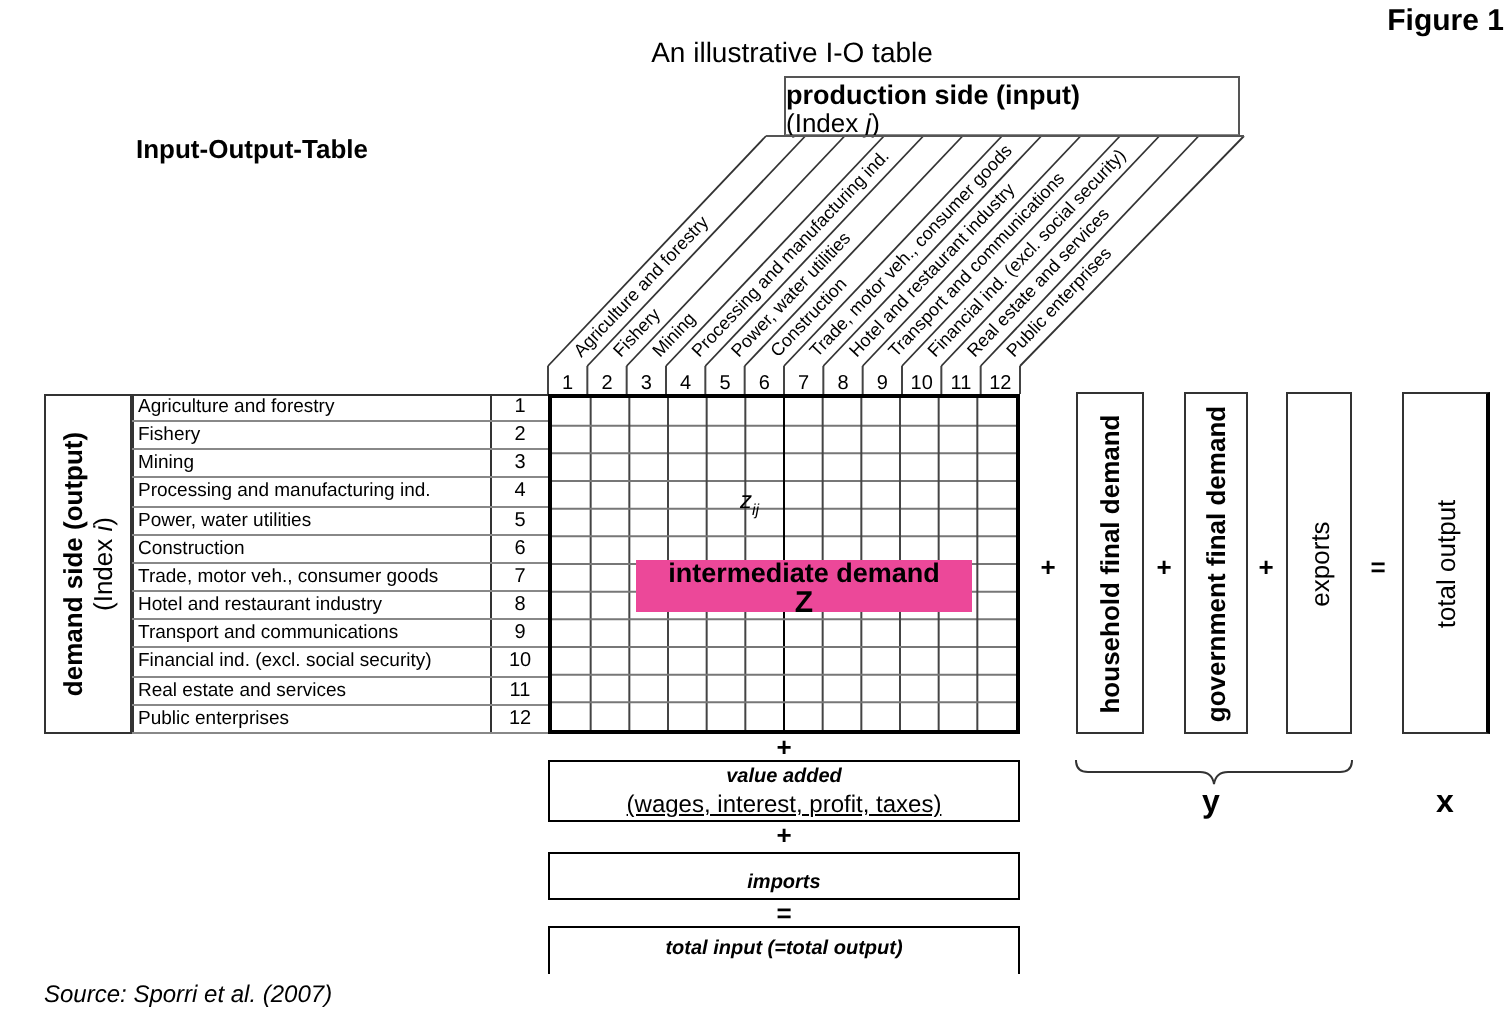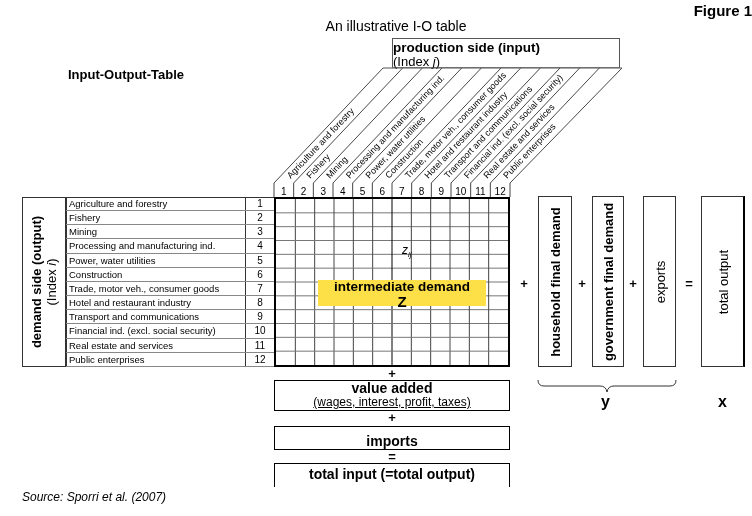--- a/index.html
+++ b/index.html
@@ -16,31 +16,31 @@
   .demand-label-col { left: 22px; top: 197px; width: 44px; height: 170px; border: 1px solid #333; box-sizing: border-box; }
   .demand-label { position: absolute; left: 50%; top: 50%; transform: translate(-50%,-50%) rotate(-90deg); white-space: nowrap; text-align: center; }
   .demand-label .d1 { font-weight: bold; font-size: 13px; line-height: 15px; }
   .demand-label .d2 { font-size: 13px; line-height: 15px; }
   .rows { left: 66px; top: 197px; width: 208px; }
   .row { height: 14.17px; display: flex; font-size: 9.5px; line-height: 14px; border-bottom: 1px solid #888; box-sizing: border-box; }
   .row .nm { width: 179px; padding-left: 2px; border-left: 1px solid #333; box-sizing: border-box; white-space: nowrap; overflow: hidden; }
   .row .no { width: 29px; text-align: center; border-left: 1px solid #333; box-sizing: border-box; font-size: 10px; }
   .rows-top { left: 66px; top: 197px; width: 208px; border-top: 1px solid #333; }
   .grid { left: 274px; top: 197px; width: 236px; height: 170px; border: 2px solid #000; box-sizing: border-box; }
-  .zij { left: 370px; top: 243px; font-style: italic; font-size: 12px; margin-left: 32px; }
+  .zij { left: 370px; top: 243px; font-style: italic; font-size: 12px; }
   .zij sub { font-size: 8px; }
-  .inter { left: 318px; top: 280px; width: 168px; height: 26px; background: #fde047; text-align: center; }
+  .inter { left: 318px; top: 280px; width: 168px; height: 26px; background: #ec4899; text-align: center; }
   .inter .i1 { font-weight: bold; font-size: 13.5px; line-height: 14px; }
   .inter .i2 { font-weight: bold; font-size: 15px; line-height: 15px; }
   .op { font-size: 13px; font-weight: bold; text-align: center; width: 20px; }
   .vbox { top: 196px; height: 171px; border: 1px solid #333; box-sizing: border-box; }
   .vbox .vl { position: absolute; left: 50%; top: 50%; transform: translate(-50%,-50%) rotate(-90deg); white-space: nowrap; font-size: 13px; font-weight: bold; }
   .vbox .vl.reg { font-weight: normal; }
   .hbox { left: 274px; width: 236px; border: 1.5px solid #000; box-sizing: border-box; text-align: center; }
-  .hbox .b { font-weight: bold; font-size: 14px; line-height: 15px; }
+  .hbox .b { font-weight: bold; font-size: 10px; line-height: 15px; font-style: italic; }
   .hbox .s { font-size: 12px; line-height: 13px; text-decoration: underline; }
   .letter { font-weight: bold; font-size: 16px; }
   .source { left: 22px; top: 490px; font-style: italic; font-size: 12px; }
 </style>
 </head>
 <body>
 
 <div class="abs fig-title" style="left:0;width:752px;padding-left:80px;box-sizing:border-box;">Figure 1</div>
 <div class="abs fig-sub" style="left:0;width:752px;box-sizing:border-box;margin-left:20px;">An illustrative I-O table</div>
 <div class="abs iot-title">Input-Output-Table</div>

